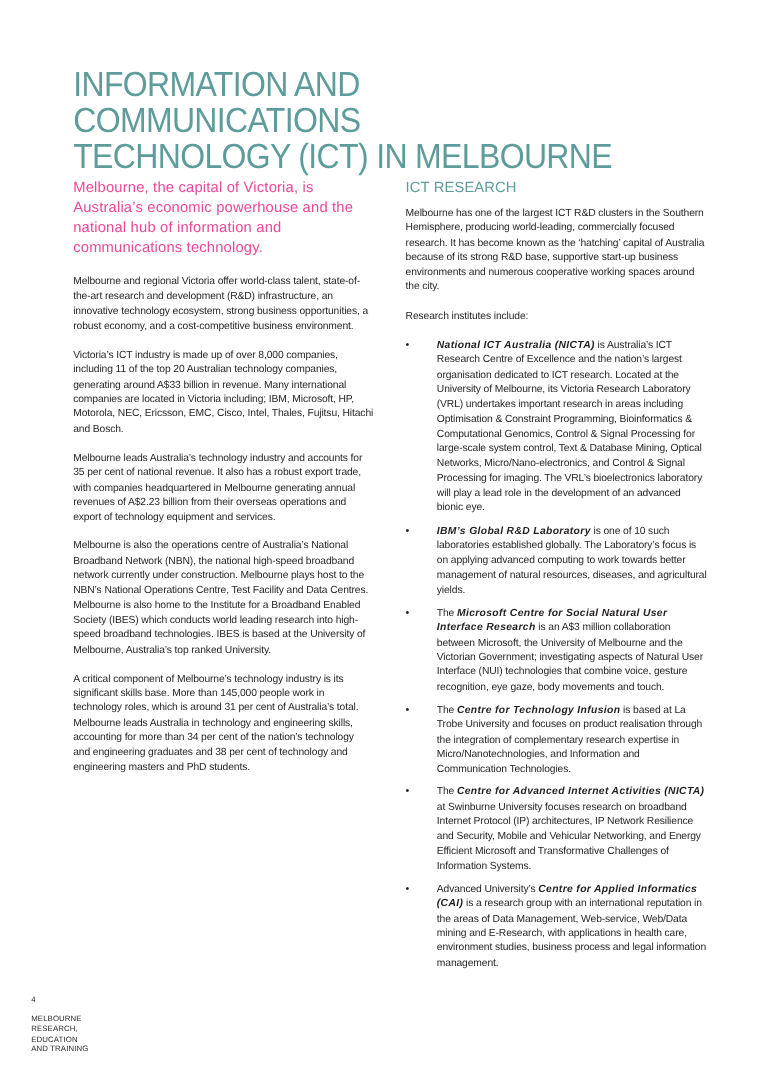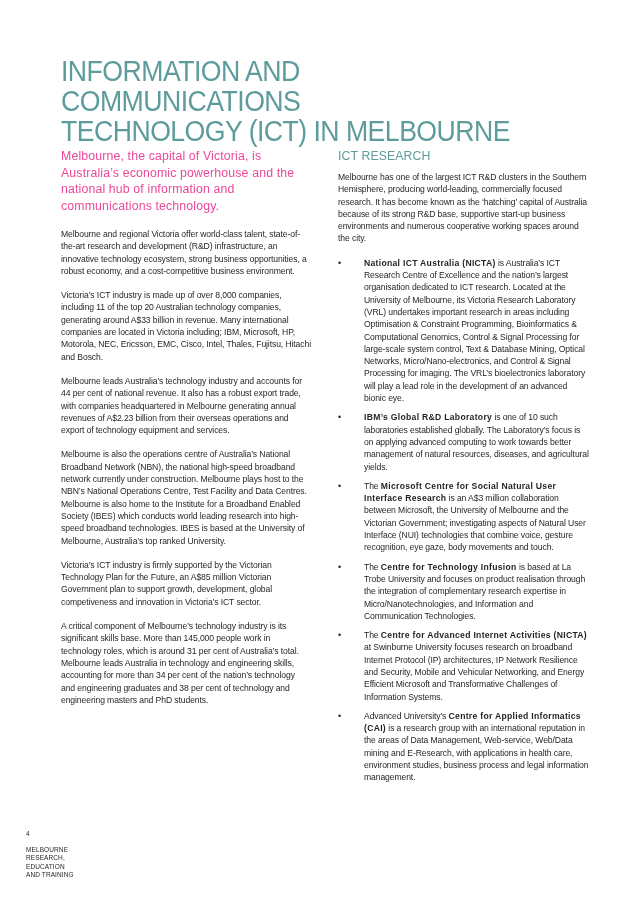--- a/index.html
+++ b/index.html
@@ -10,46 +10,46 @@
            color: #5e9c9c; letter-spacing: -0.6px; transform: scaleX(0.92); transform-origin: left top;
            margin: 0; font-weight: normal; }
   .col-left { position: absolute; left: 61px; top: 148px; width: 250px; }
   .col-right { position: absolute; left: 338px; top: 148px; width: 252px; }
   .lead { font-size: 12.3px; line-height: 16.5px; color: #ec4899; margin: 0 0 14px 0; letter-spacing: 0.15px; }
   .para { font-size: 8.6px; line-height: 12.3px; margin: 0 0 12px 0; color: #231f20; letter-spacing: -0.1px; }
   .section-heading { font-size: 12.3px; line-height: 16px; color: #5e9c9c; margin: 0 0 7px 0; font-weight: normal; letter-spacing: 0.1px; }
   ul.inst { list-style: none; margin: 0; padding: 0; }
   ul.inst li { position: relative; padding-left: 26px; font-size: 8.6px; line-height: 12.3px; margin-bottom: 7px; letter-spacing: -0.1px; }
   ul.inst li .bullet { position: absolute; left: 0; top: 0; font-size: 9px; }
-  ul.inst li b { font-weight: bold; letter-spacing: 0.3px; }
+  ul.inst li b { font-weight: bold; letter-spacing: 0.3px; font-style: italic; }
   .footer { position: absolute; left: 26px; top: 830px; font-size: 6.5px; line-height: 8.2px; color: #231f20; letter-spacing: 0.1px; }
   .footer .pageno { display: block; margin-bottom: 8px; }
   .footer .org span { display: block; }
 </style>
 </head>
 <body>
 
 <h1 class="title">
   <span>INFORMATION AND COMMUNICATIONS</span><br>
   <span>TECHNOLOGY (ICT) IN MELBOURNE</span>
 </h1>
 
 <div class="col-left">
   <p class="lead">Melbourne, the capital of Victoria, is Australia’s economic powerhouse and the national hub of information and communications technology.</p>
   <p class="para">Melbourne and regional Victoria offer world-class talent, state-of-the-art research and development (R&amp;D) infrastructure, an innovative technology ecosystem, strong business opportunities, a robust economy, and a cost-competitive business environment.</p>
   <p class="para">Victoria’s ICT industry is made up of over 8,000 companies, including 11 of the top 20 Australian technology companies, generating around A$33 billion in revenue. Many international companies are located in Victoria including; IBM, Microsoft, HP, Motorola, NEC, Ericsson, EMC, Cisco, Intel, Thales, Fujitsu, Hitachi and Bosch.</p>
-  <p class="para">Melbourne leads Australia’s technology industry and accounts for 44 per cent of national revenue. It also has a robust export trade, with companies headquartered in Melbourne generating annual revenues of A$2.23 billion from their overseas operations and export of technology equipment and services.</p>
+  <p class="para">Melbourne leads Australia’s technology industry and accounts for 35 per cent of national revenue. It also has a robust export trade, with companies headquartered in Melbourne generating annual revenues of A$2.23 billion from their overseas operations and export of technology equipment and services.</p>
   <p class="para">Melbourne is also the operations centre of Australia’s National Broadband Network (NBN), the national high-speed broadband network currently under construction. Melbourne plays host to the NBN’s National Operations Centre, Test Facility and Data Centres. Melbourne is also home to the Institute for a Broadband Enabled Society (IBES) which conducts world leading research into high-speed broadband technologies. IBES is based at the University of Melbourne, Australia’s top ranked University.</p>
-  <p class="para">Victoria’s ICT industry is firmly supported by the Victorian Technology Plan for the Future, an A$85 million Victorian Government plan to support growth, development, global competiveness and innovation in Victoria’s ICT sector.</p>
   <p class="para">A critical component of Melbourne’s technology industry is its significant skills base. More than 145,000 people work in technology roles, which is around 31 per cent of Australia’s total. Melbourne leads Australia in technology and engineering skills, accounting for more than 34 per cent of the nation’s technology and engineering graduates and 38 per cent of technology and engineering masters and PhD students.</p>
 </div>
 
 <div class="col-right">
   <h2 class="section-heading">ICT RESEARCH</h2>
   <p class="para">Melbourne has one of the largest ICT R&amp;D clusters in the Southern Hemisphere, producing world-leading, commercially focused research. It has become known as the ‘hatching’ capital of Australia because of its strong R&amp;D base, supportive start-up business environments and numerous cooperative working spaces around the city.</p>
+  <p class="para">Research institutes include:</p>
   <ul class="inst">
     <li><span class="bullet">•</span><span></span><b>National ICT Australia (NICTA)</b><span> is Australia’s ICT Research Centre of Excellence and the nation’s largest organisation dedicated to ICT research. Located at the University of Melbourne, its Victoria Research Laboratory (VRL) undertakes important research in areas including Optimisation &amp; Constraint Programming, Bioinformatics &amp; Computational Genomics, Control &amp; Signal Processing for large-scale system control, Text &amp; Database Mining, Optical Networks, Micro/Nano-electronics, and Control &amp; Signal Processing for imaging. The VRL’s bioelectronics laboratory will play a lead role in the development of an advanced bionic eye.</span></li>
     <li><span class="bullet">•</span><span></span><b>IBM’s Global R&amp;D Laboratory</b><span> is one of 10 such laboratories established globally. The Laboratory’s focus is on applying advanced computing to work towards better management of natural resources, diseases, and agricultural yields.</span></li>
     <li><span class="bullet">•</span><span>The </span><b>Microsoft Centre for Social Natural User Interface Research</b><span> is an A$3 million collaboration between Microsoft, the University of Melbourne and the Victorian Government; investigating aspects of Natural User Interface (NUI) technologies that combine voice, gesture recognition, eye gaze, body movements and touch.</span></li>
     <li><span class="bullet">•</span><span>The </span><b>Centre for Technology Infusion</b><span> is based at La Trobe University and focuses on product realisation through the integration of complementary research expertise in Micro/Nanotechnologies, and Information and Communication Technologies.</span></li>
     <li><span class="bullet">•</span><span>The </span><b>Centre for Advanced Internet Activities (NICTA)</b><span> at Swinburne University focuses research on broadband Internet Protocol (IP) architectures, IP Network Resilience and Security, Mobile and Vehicular Networking, and Energy Efficient Microsoft and Transformative Challenges of Information Systems.</span></li>
     <li><span class="bullet">•</span><span>Advanced University’s </span><b>Centre for Applied Informatics (CAI)</b><span> is a research group with an international reputation in the areas of Data Management, Web-service, Web/Data mining and E-Research, with applications in health care, environment studies, business process and legal information management.</span></li>
   </ul>
 </div>
 

